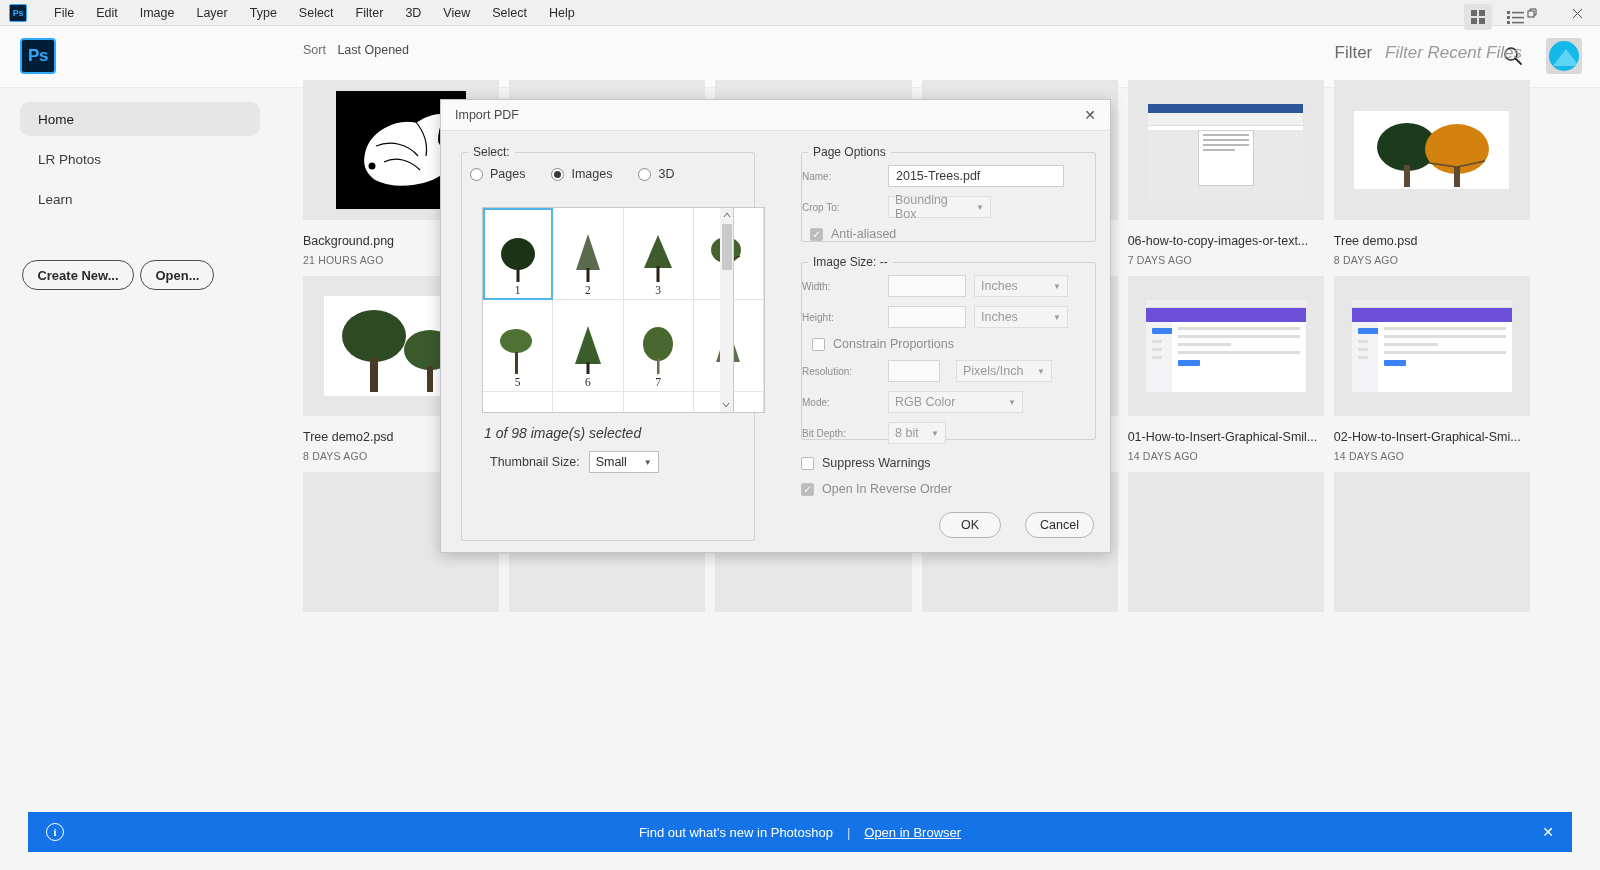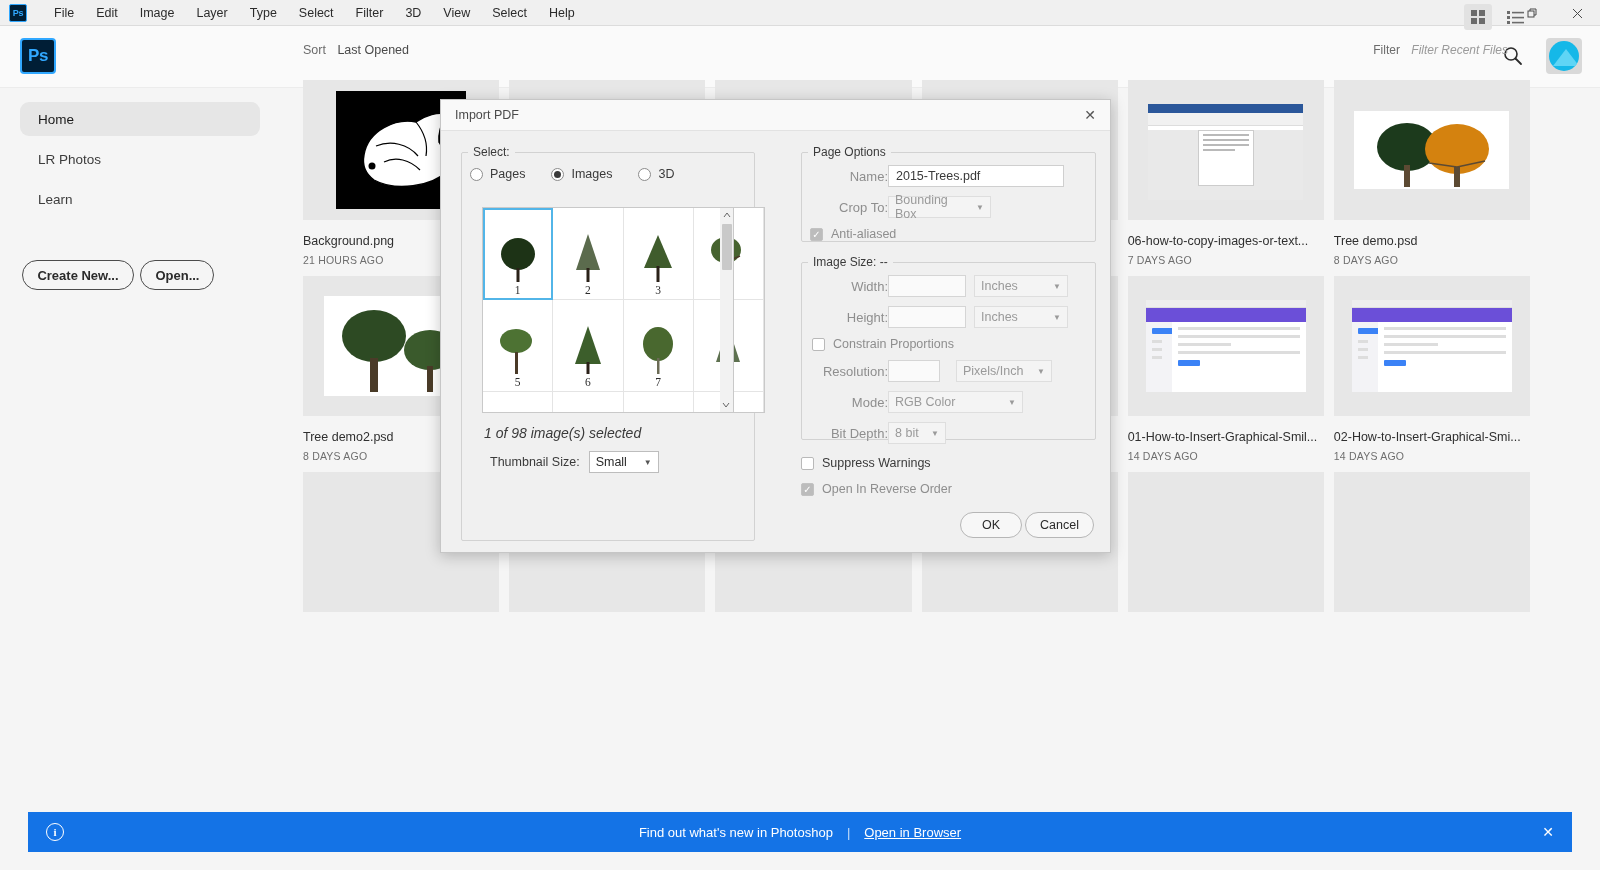--- a/index.html
+++ b/index.html
@@ -78,21 +78,21 @@
     background: transparent; margin-top: 8px; padding: 0 14px;
   }
   .side-btn.create { margin-left: 2px; margin-top: 38px; width: 112px; }
   .side-btn.open { margin-left: 2px; margin-top: 14px; width: 74px; }
 
   
   .main { position: absolute; left: 280px; top: 88px; right: 10px; bottom: 0; }
   .recent-title { font-size: 18px; color: #2b2b2b; margin: 98px 0 0 23px; position: absolute; top: -86px; }
   .sortrow { position: absolute; top: -45px; left: 23px; font-size: 12.5px; color: #4a4a4a; }
   .sortrow .lbl { color: #6b6b6b; }
-  .filterrow { position: absolute; top: -45px; right: 82px; font-size: 12px; color: #6b6b6b; }
+  .filterrow { position: absolute; top: -45px; right: 68px; font-size: 17px; color: #6b6b6b; }
   .filterrow .ph { color: #9a9a9a; font-style: italic; margin-left: 8px; }
   .viewtoggles { position: absolute; top: -84px; right: 60px; display: flex; gap: 10px; align-items: center; }
   .vt { width: 28px; height: 26px; display:flex; align-items:center; justify-content:center; border-radius:3px;}
   .vt.active { background: #e2e2e2; }
 
   .grid {
     position: absolute; top: -8px; left: 23px; right: 60px;
     display: grid; grid-template-columns: repeat(6, 1fr); gap: 10px 10px;
   }
   .card { }
@@ -192,21 +192,21 @@
   }
   .sb-arrow { height: 14px; display:flex; align-items:center; justify-content:center; font-size:8px; color:#666;}
   .sb-thumb { position:absolute; top:16px; left:2px; width:10px; height:46px; background:#c9c9c9; border-radius:1px;}
 
   .sel-count { position: absolute; left: 22px; top: 266px; font-size: 14px; color: #3a3a3a; font-style: italic; }
   .thumbsize-row { position: absolute; left: 28px; top: 292px; display: flex; align-items: center; gap: 9px; }
   .thumbsize-row .lbl { font-size: 12.5px; color: #3a3a3a; }
 
   .field-row { display: flex; align-items: center; margin-bottom: 9px; }
   .field-row .lbl {
-    width: 86px; text-align: right; font-size: 13px; color: #8e8e8e; 
+    width: 86px; text-align: left; font-size: 10px; color: #8e8e8e; 
   }
   .inp {
     border: 1px solid #d5d5d5; background: #fafafa; height: 22px; font-size: 12.5px;
     color: #8e8e8e; padding: 0 7px; display: flex; align-items: center;
   }
   .inp.on { color: #3a3a3a; background:#fff; border-color:#cfcfcf; }
   .sel-ctl {
     border: 1px solid #dedede; background: #f4f4f4; height: 22px; font-size: 12.5px;
     color: #9a9a9a; padding: 0 6px; display: flex; align-items: center; justify-content: space-between;
     gap: 8px;
@@ -222,21 +222,21 @@
   }
   .chk.on { background: #bcbcbc; }
   .chk.empty { background: #fff; border-color:#b9b9b9;}
   .chk-row.on { color: #3a3a3a; }
 
   .btn {
     height: 26px; min-width: 62px; border: 1px solid #b6b6b6; border-radius: 13px;
     background: #f7f7f7; font-size: 12.5px; color: #2b2b2b;
     display: inline-flex; align-items: center; justify-content: center; padding: 0 14px;
   }
-  .modal-buttons { position: absolute; right: 16px; bottom: 14px; display: flex; gap: 3px; }
+  .modal-buttons { position: absolute; right: 16px; bottom: 14px; display: flex; gap: 24px; }
   .suppress { position: absolute; left: 360px; top: 325px; }
   .reverse  { position: absolute; left: 360px; top: 351px; }
 </style>
 </head>
 <body>
 
 <div class="titlebar">
   <div class="ps-mini">Ps</div>
   <div class="menu">
     <div class="menu-item">File</div>

